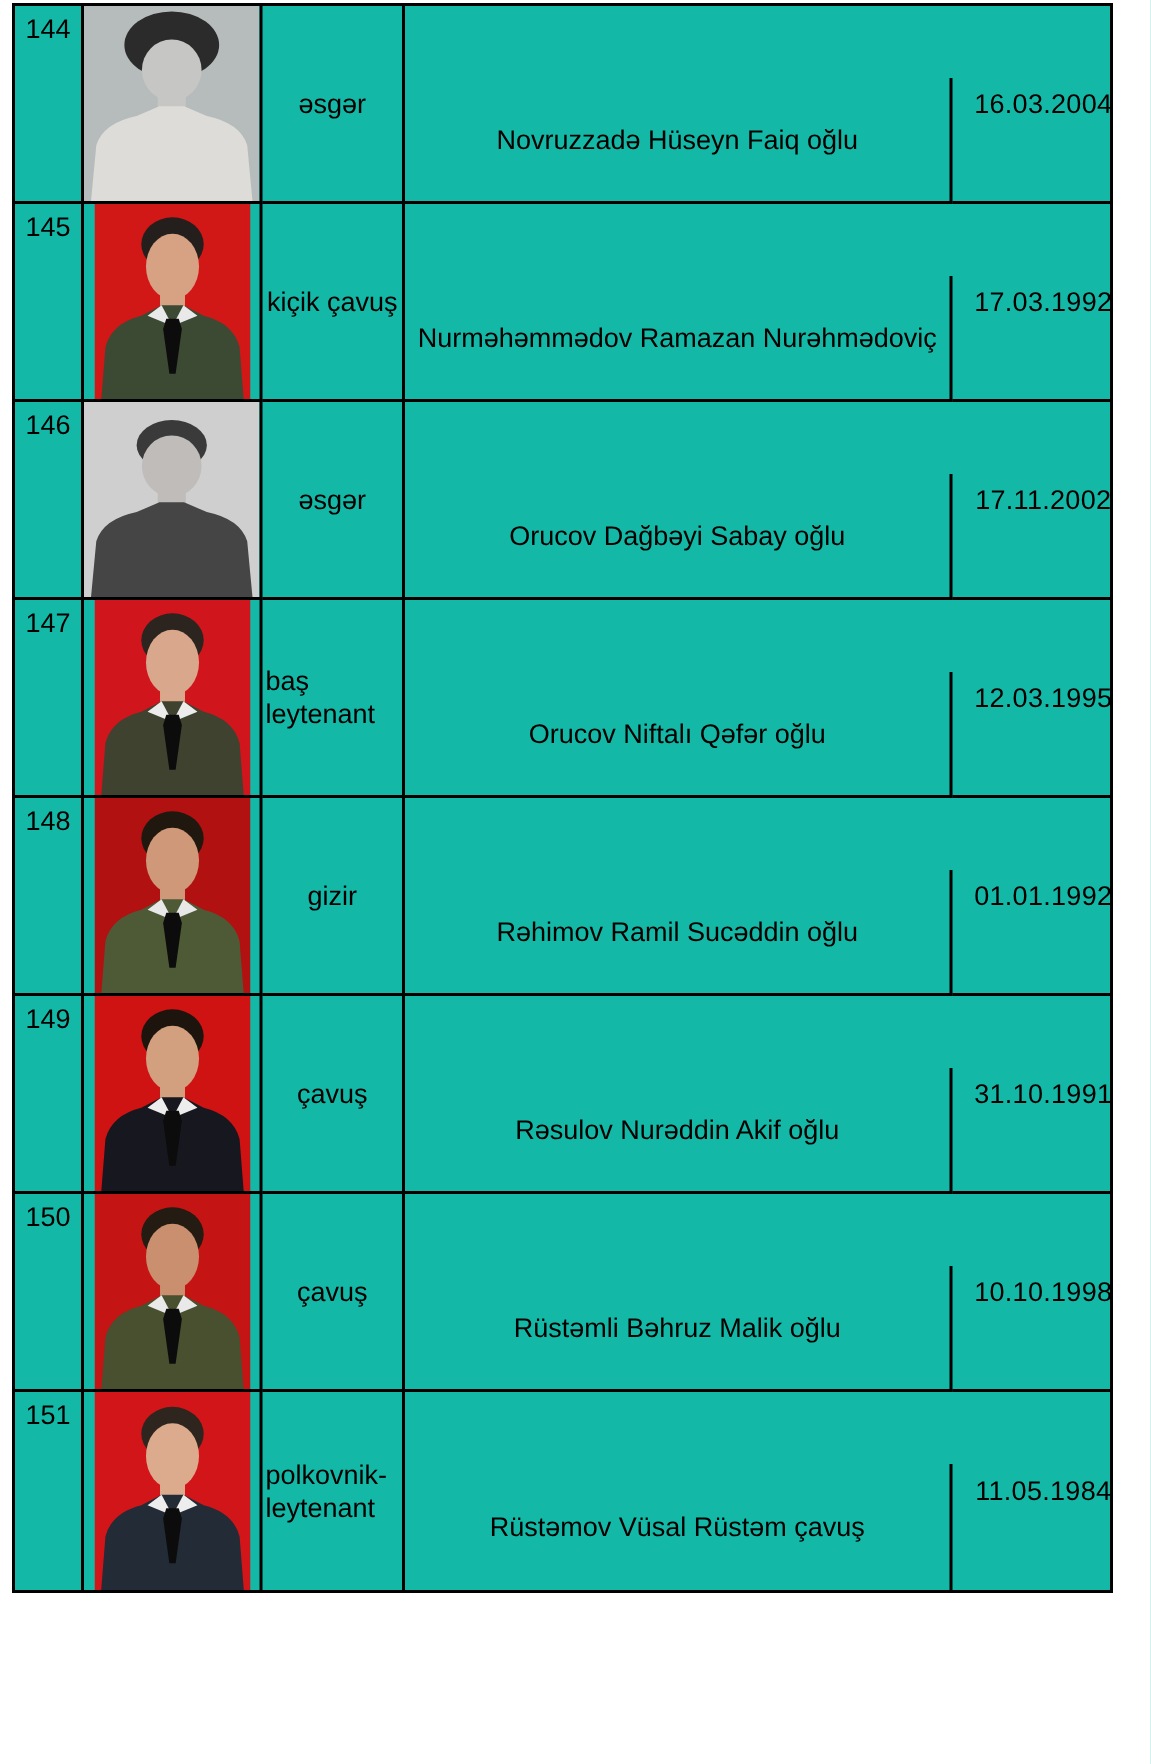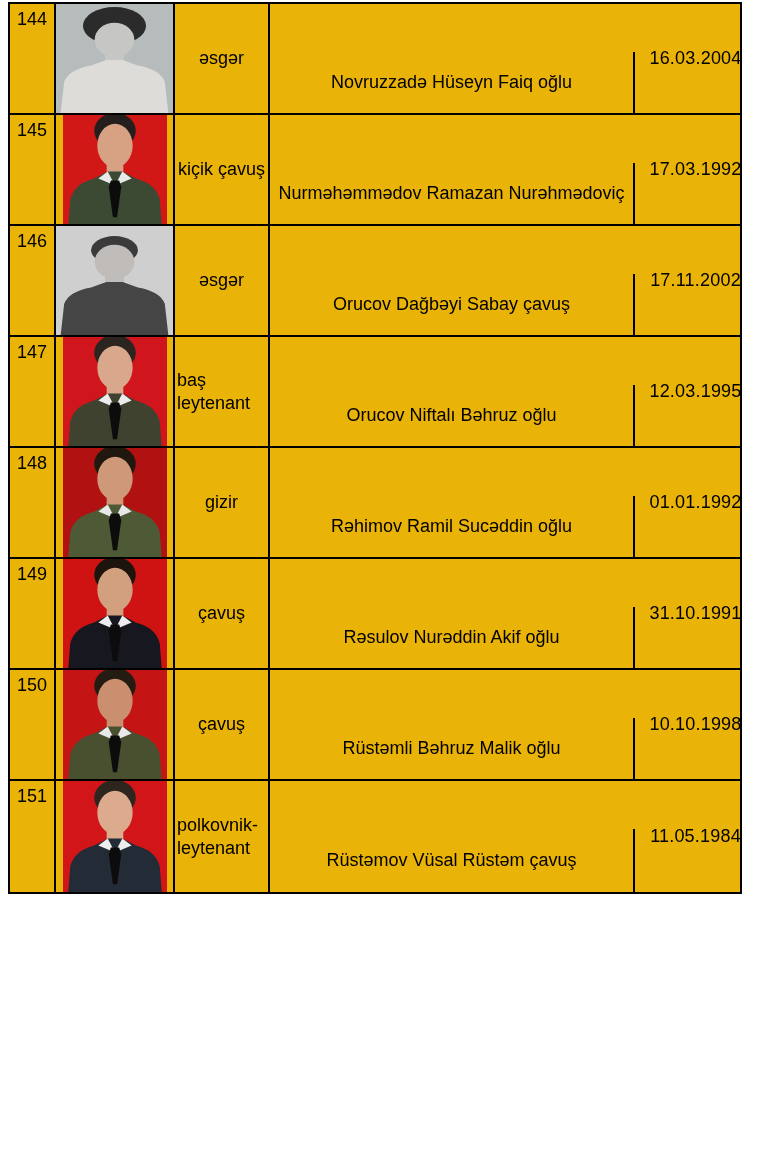--- a/index.html
+++ b/index.html
@@ -10,27 +10,27 @@
     background: #ffffff;
     font-family: "Liberation Sans", sans-serif;
     color: #000;
     overflow: hidden;
   }
   .tbl {
     position: absolute;
     left: 8px;
     top: 2px;
     width: 734px;
-    height: 892px;
+    height: 1060px;
     box-sizing: border-box;
     border: 2px solid #000;
     display: grid;
     grid-template-columns: 46px 119px 95px 365px 1fr;
     grid-template-rows: repeat(8, 1fr);
-    background: #eab308;
+    background: #14b8a6;
   }
   .row { display: contents; }
   .cell {
     box-sizing: border-box;
     border-right: 2px solid #000;
     border-bottom: 2px solid #000;
     display: flex;
     align-items: center;
     justify-content: center;
     font-size: 18px;
@@ -145,21 +145,21 @@
           <path class="p-collar" d="M43,72 L50,86 L34,79 Z"></path>
           <path class="p-collar" d="M57,72 L50,86 L66,79 Z"></path>
           <path class="p-tie" d="M46,81 L54,81 L56,88 L52,118 L48,118 L44,88 Z"></path>
           <ellipse class="p-hair" cx="50" cy="31" rx="20" ry="18"></ellipse>
           <ellipse class="p-hair-bushy" cx="50" cy="28" rx="27" ry="24"></ellipse>
           <ellipse class="p-face" cx="50" cy="46" rx="17" ry="22"></ellipse>
         </svg>
       </div>
     </div>
     <div class="cell rank">əsgər</div>
-    <div class="cell name">Orucov Dağbəyi Sabay çavuş</div>
+    <div class="cell name">Orucov Dağbəyi Sabay oğlu</div>
     <div class="cell date">17.11.2002</div>
   </div>
 
   <div class="row">
     <div class="cell num">
       <span>147</span>
     </div>
     <div class="cell photocell">
       <div class="photo hastie" style="--pbg: #d0151d; --pskin: #d9a88c; --phair: #2b241f; --puniform: #3e422e; --pshirt: #ececec;">
         <svg viewBox="0 0 100 140" preserveAspectRatio="none" aria-hidden="true">
@@ -169,21 +169,21 @@
           <path class="p-collar" d="M43,72 L50,86 L34,79 Z"></path>
           <path class="p-collar" d="M57,72 L50,86 L66,79 Z"></path>
           <path class="p-tie" d="M46,81 L54,81 L56,88 L52,118 L48,118 L44,88 Z"></path>
           <ellipse class="p-hair" cx="50" cy="31" rx="20" ry="18"></ellipse>
           <ellipse class="p-hair-bushy" cx="50" cy="28" rx="27" ry="24"></ellipse>
           <ellipse class="p-face" cx="50" cy="46" rx="17" ry="22"></ellipse>
         </svg>
       </div>
     </div>
     <div class="cell rank">baş leytenant</div>
-    <div class="cell name">Orucov Niftalı Bəhruz oğlu</div>
+    <div class="cell name">Orucov Niftalı Qəfər oğlu</div>
     <div class="cell date">12.03.1995</div>
   </div>
 
   <div class="row">
     <div class="cell num">
       <span>148</span>
     </div>
     <div class="cell photocell">
       <div class="photo hastie" style="--pbg: #b21111; --pskin: #cf9878; --phair: #20180f; --puniform: #4e5a36; --pshirt: #e8e8e8;">
         <svg viewBox="0 0 100 140" preserveAspectRatio="none" aria-hidden="true">

